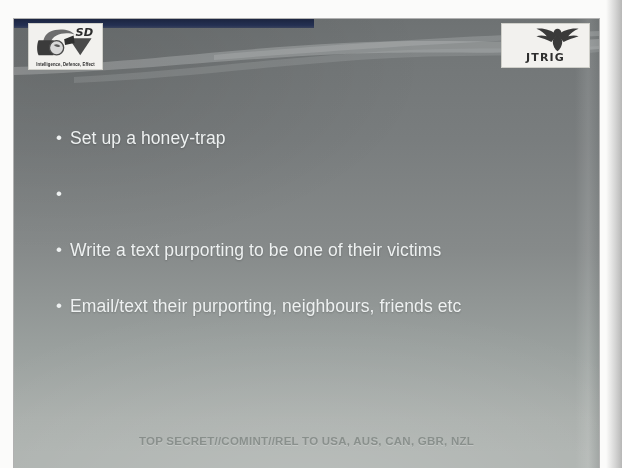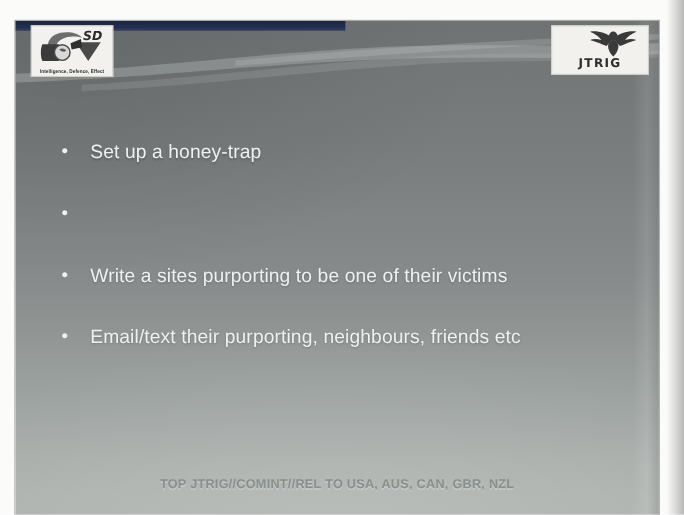--- a/index.html
+++ b/index.html
@@ -165,21 +165,20 @@
     font-size: 17px;
     line-height: 22px;
   }
   .bullet-text {
     color: #eef1f1;
     font-size: 17.5px;
     line-height: 22px;
     letter-spacing: 0.1px;
     text-shadow: 0 1px 2px rgba(0,0,0,0.20);
     white-space: nowrap;
-    margin-left: 12px;
   }
 
   
   #classification {
     position: absolute;
     left: 0; right: 0;
     bottom: 21px;
     text-align: center;
     font-size: 11.5px;
     font-weight: bold;
@@ -245,26 +244,26 @@
         <span class="bullet-dot">•</span>
         <span class="bullet-text">Set up a honey-trap</span>
       </div>
 
       <div class="bullet-row">
         <span class="bullet-dot">•</span>
       </div>
 
       <div class="bullet-row">
         <span class="bullet-dot">•</span>
-        <span class="bullet-text">Write a sites purporting to be one of their victims</span>
+        <span class="bullet-text">Write a text purporting to be one of their victims</span>
       </div>
 
       <div class="bullet-row">
         <span class="bullet-dot">•</span>
         <span class="bullet-text">Email/text their purporting, neighbours, friends etc</span>
       </div>
 
     </div>
 
-    <div id="classification">TOP JTRIG//COMINT//REL TO USA, AUS, CAN, GBR, NZL</div>
+    <div id="classification">TOP SECRET//COMINT//REL TO USA, AUS, CAN, GBR, NZL</div>
 
   </div>
 </div>
 
 </body></html>

